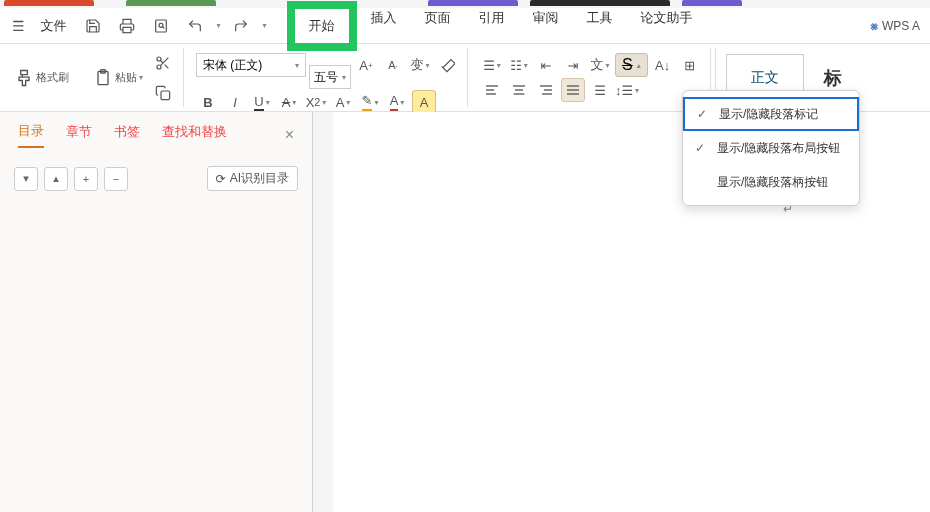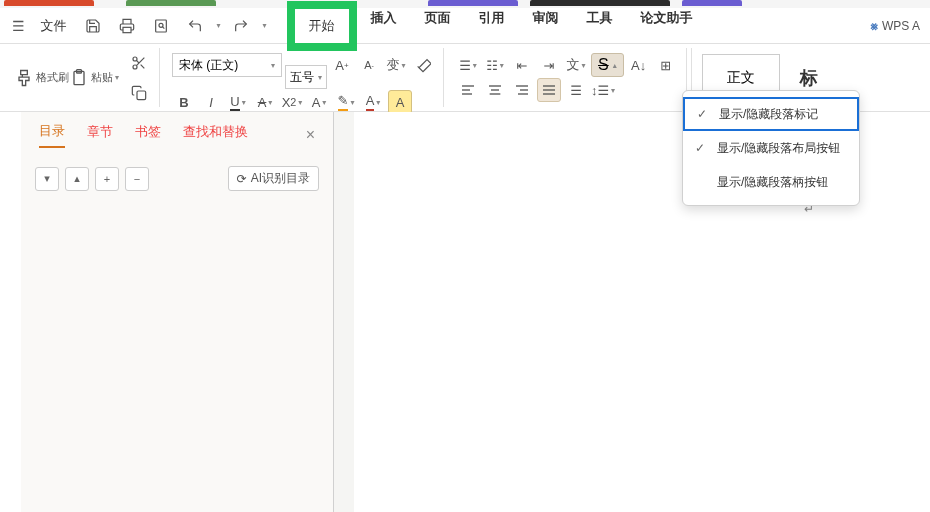--- a/index.html
+++ b/index.html
@@ -13,21 +13,21 @@
     .tab-stub.dark { background: #2b2b2b; width: 140px; margin-left: 10px; }
     .tab-stub.blue2 { background: #6b5dd1; width: 60px; margin-left: 10px; }
 
     .menu-bar { height: 36px; display: flex; align-items: center; border-bottom: 1px solid #e0e0e0; padding: 0 8px; gap: 4px; position: relative; }
     .menu-left { display: flex; align-items: center; gap: 6px; }
     .hamburger { font-size: 14px; color: #555; padding: 4px; }
     .file-label { font-size: 13px; color: #333; padding: 4px 6px; }
     .qat-icon { width: 28px; height: 28px; display: flex; align-items: center; justify-content: center; color: #555; border-radius: 4px; }
     
     .ribbon-tabs { display: flex; margin-left: 16px; gap: 0; }
-    .ribbon-tab { padding: 8px 14px; font-size: 13px; color: #333; cursor: pointer; font-weight: bold; }
+    .ribbon-tab { padding: 8px 14px; font-size: 13px; color: #333; cursor: pointer; }
     .ribbon-tab.active { border: 8px solid #22c55e; font-weight: 500; }
     
     .wps-ai { position: absolute; right: 10px; display: flex; align-items: center; gap: 4px; font-size: 12px; color: #555; }
     .wps-ai-icon { font-weight: bold; color: #4a7cbf; }
 
     .toolbar { height: 68px; display: flex; align-items: center; padding: 4px 6px; border-bottom: 1px solid #e0e0e0; gap: 4px; }
     .tool-group { display: flex; align-items: center; padding: 0 8px; border-right: 1px solid #e0e0e0; height: 100%; }
     .tool-group:last-child { border-right: none; }
     .tool-col { display: flex; flex-direction: row; align-items: center; gap: 2px; }
     .tool-col-label { font-size: 11px; color: #555; }
@@ -39,29 +39,29 @@
     
     .font-row { display: flex; gap: 3px; align-items: center; }
     .font-rows { display: flex; flex-direction: column; gap: 1px; }
     
     .para-btn-active { background: #f0e6d8; border: 1px solid #d4c5a8; }
     .highlight-btn { background: #ffeb99; border: 1px solid #d4c080; padding: 2px 4px; }
     
     .strike-active { background: #e8e0d3; border: 1px solid #c9bda5; padding: 2px 6px; border-radius: 3px; display: flex; align-items: center; gap: 2px; }
 
     .styles-panel { border-left: 1px solid #e0e0e0; padding: 6px 10px; display: flex; align-items: center; gap: 20px; }
-    .style-box { width: 78px; height: 48px; border: 1px solid #ccc; display: flex; align-items: center; justify-content: center; font-size: 14px; color: #000000; }
+    .style-box { width: 78px; height: 48px; border: 1px solid #ccc; display: flex; align-items: center; justify-content: center; font-size: 14px; color: #0c4a6e; }
     .style-heading { font-size: 18px; font-weight: bold; color: #333; }
 
     .dropdown-menu { position: absolute; top: 90px; left: 682px; width: 178px; background: #fff; border: 1px solid #d0d0d0; border-radius: 6px; box-shadow: 0 4px 12px rgba(0,0,0,0.15); padding: 6px 0; z-index: 100; }
     .menu-item { height: 34px; display: flex; align-items: center; padding: 0 12px; font-size: 12px; color: #333; gap: 8px; }
     .menu-item.highlighted { border: 2px solid #1a6fd6; }
     .menu-check { width: 14px; color: #666; font-size: 12px; }
 
-    .main-area { display: flex; height: calc(100% - 112px); padding-left: 21px; }
+    .main-area { display: flex; height: calc(100% - 112px); }
     .sidebar { width: 313px; border-right: 1px solid #d0d0d0; background: #faf9f7; display: flex; flex-direction: column; }
     .sidebar-tabs { display: flex; align-items: center; padding: 10px 18px; gap: 22px; position: relative; }
     .sb-tab { font-size: 13px; color: #ef4444; padding-bottom: 6px; cursor: pointer; }
     .sb-tab.active { color: #d6741e; border-bottom: 2px solid #d6741e; font-weight: 500; }
     .sb-close { margin-left: auto; font-size: 16px; color: #888; cursor: pointer; }
     
     .sidebar-controls { display: flex; align-items: center; padding: 8px 14px; gap: 6px; }
     .sb-ctrl { width: 24px; height: 24px; border: 1px solid #ccc; border-radius: 3px; display: flex; align-items: center; justify-content: center; font-size: 11px; color: #666; background: #fff; }
     .sb-ai-btn { margin-left: auto; border: 1px solid #ccc; border-radius: 3px; padding: 3px 8px; font-size: 12px; color: #555; background: #fff; display: flex; align-items: center; gap: 4px; }
 
@@ -145,21 +145,21 @@
 
 <div class="toolbar">
   <div class="tool-group">
     <div class="tool-col">
       <svg class="icon-brush" viewBox="0 0 24 24" fill="none" stroke="#555" stroke-width="1.6">
           <path d="M8 3h8v5H8z"></path>
           <path d="M10 8v3h8v4h-4v6h-4v-6H6v-4h4V8"></path>
         </svg>
       <span class="tool-col-label">格式刷</span>
     </div>
-    <div class="tool-col" style="margin-left:0">
+    <div class="tool-col" style="margin-left:24px">
       <svg class="icon-brush" viewBox="0 0 24 24" fill="none" stroke="#555" stroke-width="1.6">
           <rect x="6" y="4" width="12" height="16" rx="1"></rect>
           <rect x="9" y="2" width="6" height="4" rx="1"></rect>
         </svg>
       <div style="display:flex;align-items:center">
           <span class="tool-col-label">粘贴</span>
           <span class="drop-arrow">▾</span>
         </div>
     </div>
     <div style="display:flex;flex-direction:column;gap:6px;margin-left:8px">

